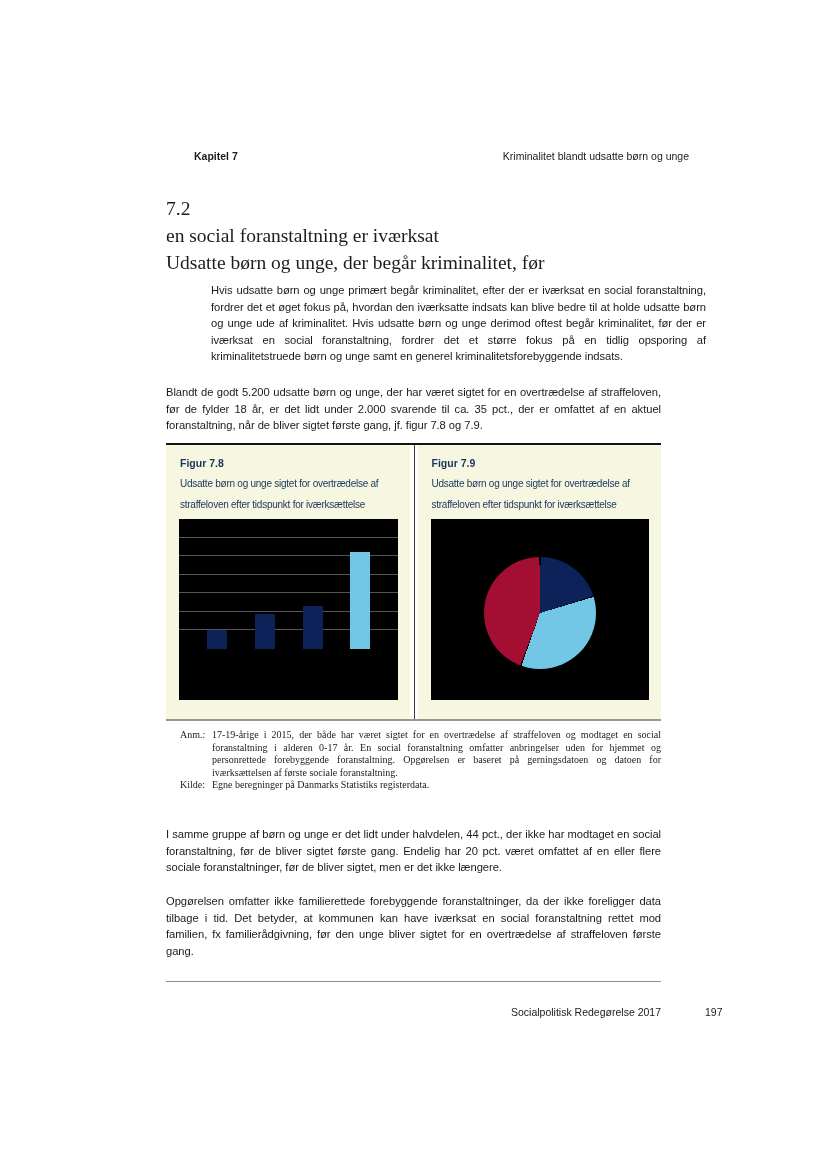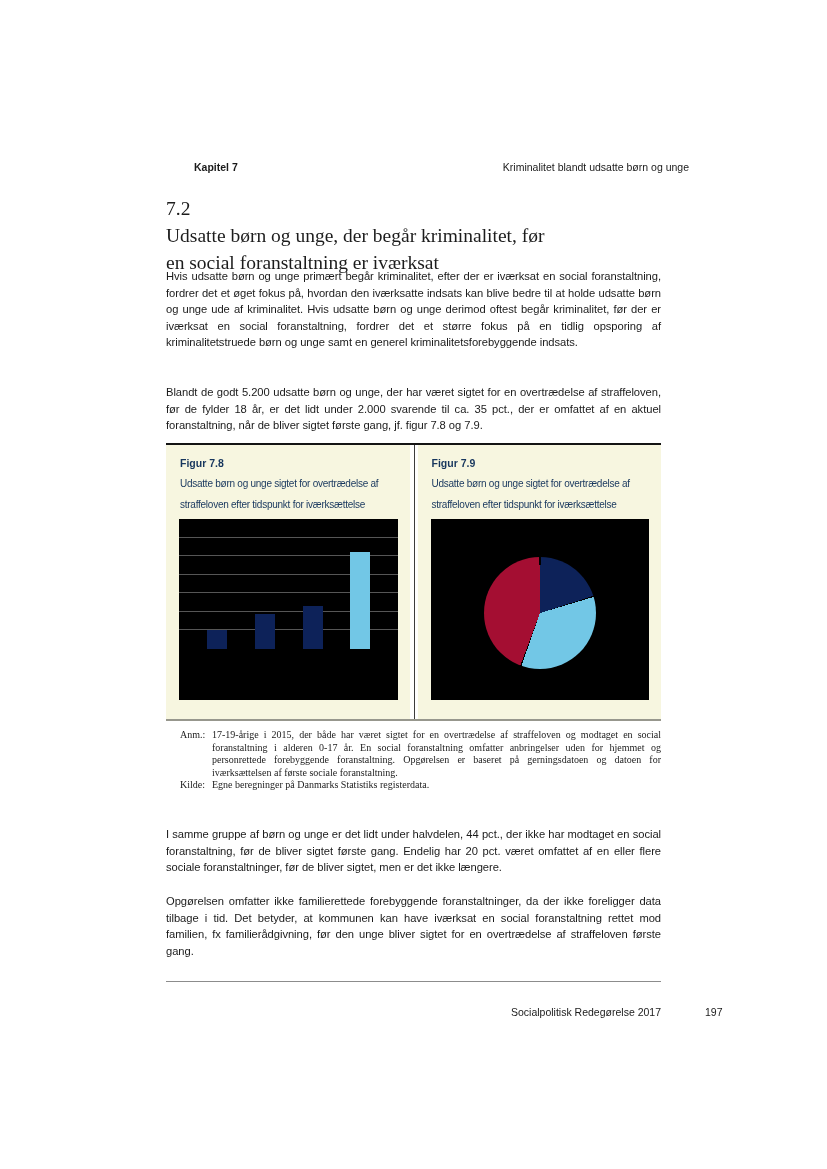--- a/index.html
+++ b/index.html
@@ -1,34 +1,34 @@
 <!DOCTYPE html>
 <html><head>
 <meta charset="utf-8">
 <style>
   html, body { margin:0; padding:0; background:#ffffff; }
   body { width:827px; height:1169px; font-family:"Liberation Sans", sans-serif; }
   .page { position:relative; width:827px; height:1169px; background:#ffffff; overflow:hidden; }
 
   
-  .page-header { position:absolute; top:161px; left:166px; width:495px; display:flex;
+  .page-header { position:absolute; top:150px; left:166px; width:495px; display:flex;
                  justify-content:space-between; font-size:10.5px; color:#1a1a1a;padding-left:28px; }
   .header-left { font-weight:bold; }
 
   
   .section-heading { position:absolute; top:195px; left:166px; width:520px; display:flex;
                      font-family:"Liberation Serif", serif; font-size:19.5px; line-height:27px;
                      font-weight:normal; color:#1c1c1c; margin:0;flex-direction:column; }
   .section-number { width:62px; flex:none; }
   .section-title div { white-space:nowrap; }
 
   
   .para { position:absolute; left:166px; width:495px; margin:0; font-size:11.2px;
           line-height:16.5px; letter-spacing:-0.05px; text-align:justify; color:#1a1a1a; }
-  .para-1 { top:268px; } .para-2 { top:384px; } .para-3 { top:826px; } .para-4 { top:893px; }
+  .para-1 { top:282px;margin-left:45px; } .para-2 { top:384px; } .para-3 { top:826px; } .para-4 { top:893px; }
 
   
   .figure-box { position:absolute; top:443px; left:166px; width:495px; height:278px;
                 box-sizing:border-box; border-top:2px solid #141414; border-bottom:2px solid #97978d;
                 background:#ffffff; }
   .figure-row { display:flex; height:100%; position:relative; }
   .figure-panel { flex:1; background:#f7f6e0; padding-top:8px; box-sizing:border-box; min-width:0; }
   .panel-left  { margin-right:4px; }
   .panel-right { margin-left:4px; }
   .panel-divider { position:absolute; left:50%; top:0; bottom:0; width:1px; background:#3c3c3c; }
@@ -64,22 +64,22 @@
 <div class="page">
 
   <div class="page-header">
     <span class="header-left">Kapitel 7</span>
     <span class="header-right">Kriminalitet blandt udsatte børn og unge</span>
   </div>
 
   <h1 class="section-heading">
     <span class="section-number">7.2</span>
     <span class="section-title">
+        <div>en social foranstaltning er iværksat</div>
         <div>Udsatte børn og unge, der begår kriminalitet, før</div>
-        <div>en social foranstaltning er iværksat</div>
       </span>
   </h1>
 
   <p class="para para-1">Hvis udsatte børn og unge primært begår kriminalitet, efter der er iværksat en social foranstaltning, fordrer det et øget fokus på, hvordan den iværksatte indsats kan blive bedre til at holde udsatte børn og unge ude af kriminalitet. Hvis udsatte børn og unge derimod oftest begår kriminalitet, før der er iværksat en social foranstaltning, fordrer det et større fokus på en tidlig opsporing af kriminalitetstruede børn og unge samt en generel kriminalitetsforebyggende indsats.</p>
   <p class="para para-2">Blandt de godt 5.200 udsatte børn og unge, der har været sigtet for en overtrædelse af straffeloven, før de fylder 18 år, er det lidt under 2.000 svarende til ca. 35 pct., der er omfattet af en aktuel foranstaltning, når de bliver sigtet første gang, jf. figur 7.8 og 7.9.</p>
 
   <div class="figure-box">
     <div class="figure-row">
       <div class="figure-panel panel-left">
         <div class="figure-label">Figur 7.8</div>

